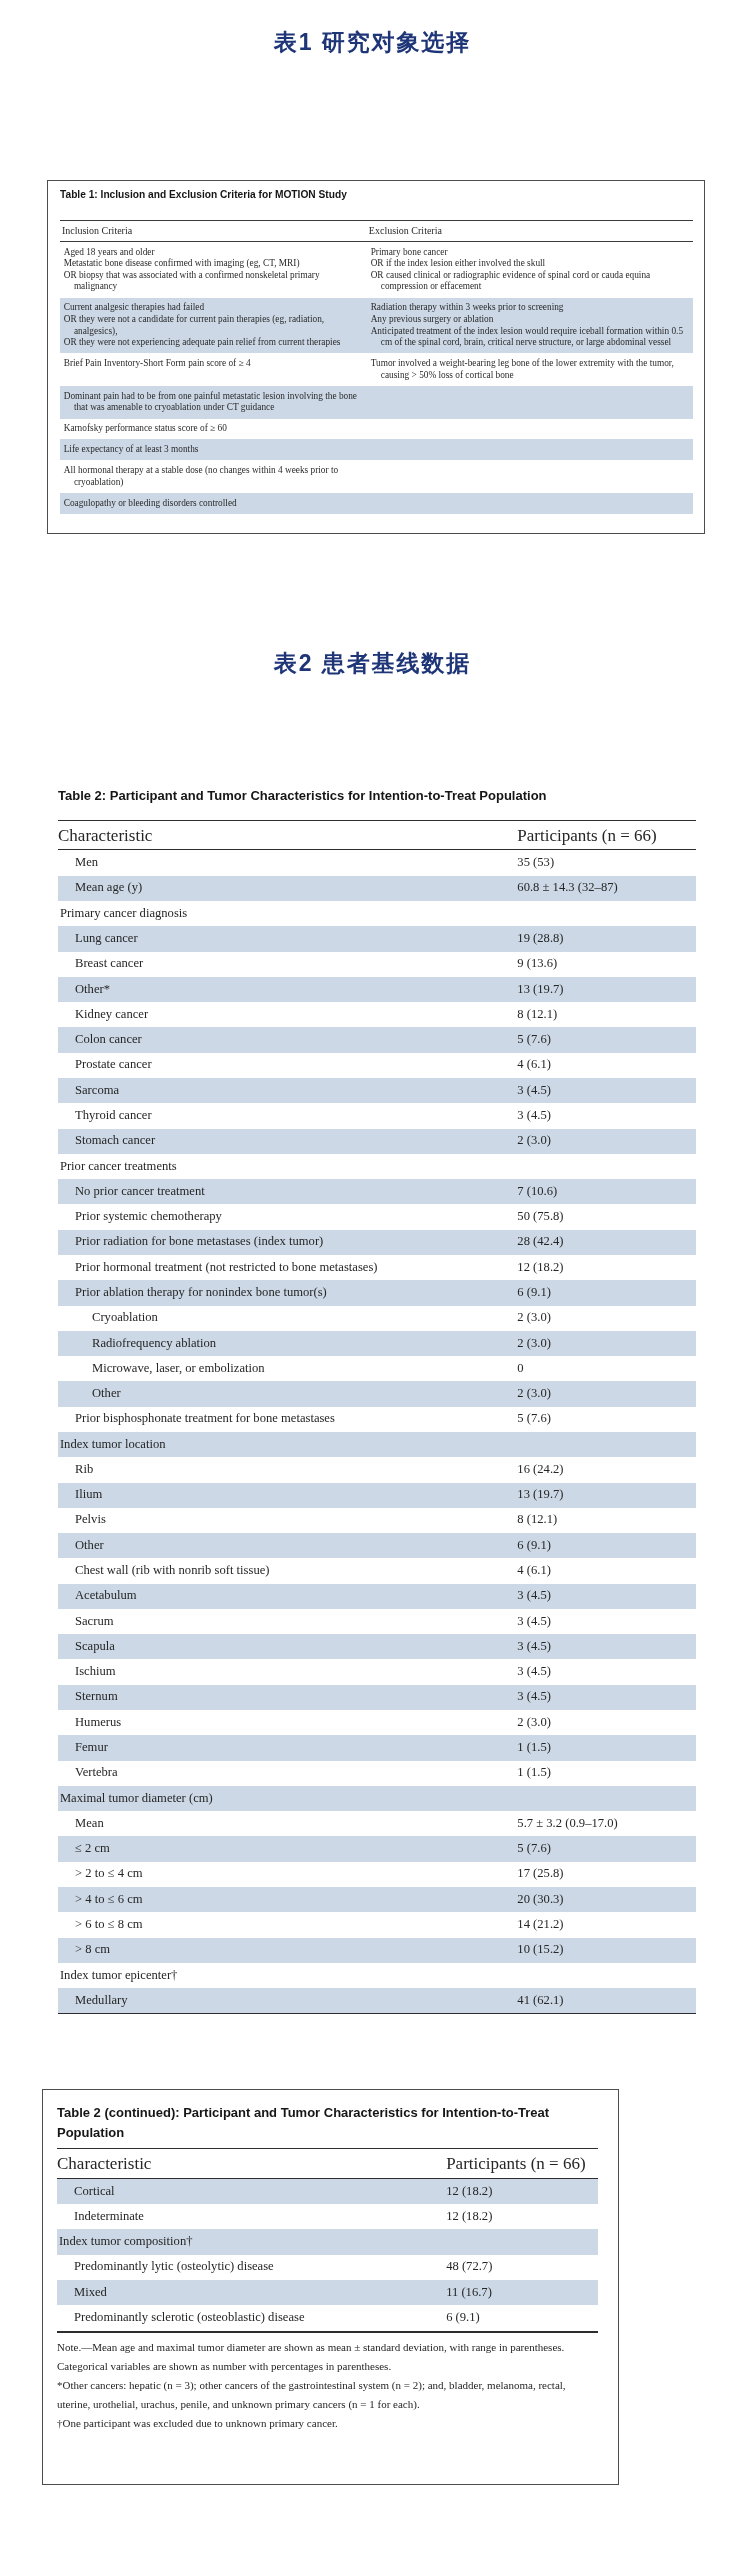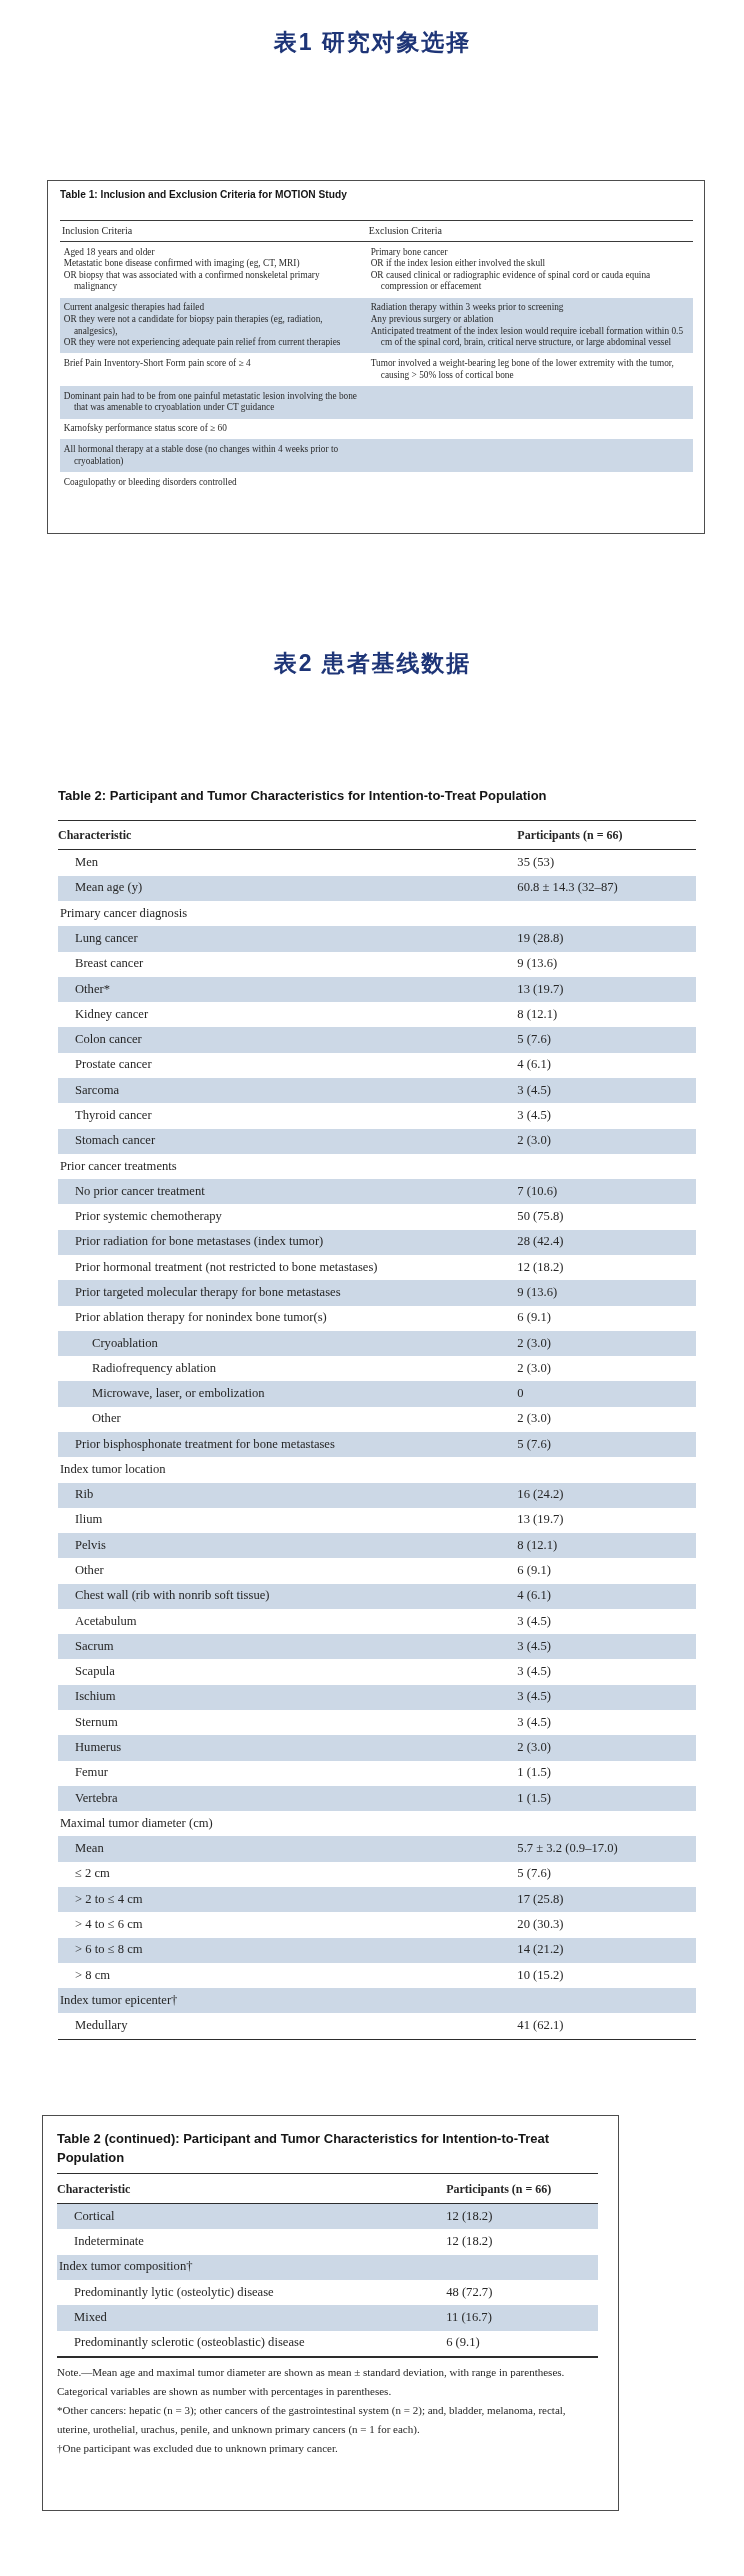--- a/index.html
+++ b/index.html
@@ -41,21 +41,21 @@
   table.t1 .line{padding-left:10.2px;text-indent:-10.2px;}
 
   
   .t2wrap{width:638px;margin:110px 0 0 58px;}
   .t2-title{
     font-family:"Liberation Sans", sans-serif;font-weight:bold;
     font-size:13px;line-height:18.6px;color:#161616;margin-bottom:14px;
   }
   table.t2{border-collapse:collapse;width:100%;table-layout:fixed;}
   table.t2 thead th{
-    font-weight:bold;text-align:left;font-size:12px;line-height:15px;color:#262626;
+    font-weight:normal;text-align:left;font-size:17px;line-height:15px;color:#262626;
     border-top:1.9px solid #2d2d2d;border-bottom:1.9px solid #2d2d2d;
     padding:7.4px 0 6.5px 0;
   }
   table.t2 thead th.col-label{width:72%;}
   table.t2 thead th.col-value{width:28%;}
   table.t2 tbody{border-bottom:1.9px solid #2d2d2d;}
   table.t2 td{
     font-size:12.6px;line-height:15px;color:#262626;vertical-align:top;
     padding:4.7px 0 5.6px 0;
   }
@@ -100,21 +100,21 @@
           </td>
           <td>
             <div class="line">Primary bone cancer</div>
             <div class="line">OR if the index lesion either involved the skull</div>
             <div class="line">OR caused clinical or radiographic evidence of spinal cord or cauda equina compression or effacement</div>
           </td>
         </tr>
         <tr>
           <td>
             <div class="line">Current analgesic therapies had failed</div>
-            <div class="line">OR they were not a candidate for biopsy pain therapies (eg, radiation, analgesics),</div>
+            <div class="line">OR they were not a candidate for current pain therapies (eg, radiation, analgesics),</div>
             <div class="line">OR they were not experiencing adequate pain relief from current therapies</div>
           </td>
           <td>
             <div class="line">Radiation therapy within 3 weeks prior to screening</div>
             <div class="line">Any previous surgery or ablation</div>
             <div class="line">Anticipated treatment of the index lesion would require iceball formation within 0.5 cm of the spinal cord, brain, critical nerve structure, or large abdominal vessel</div>
           </td>
         </tr>
         <tr>
           <td>
@@ -126,20 +126,26 @@
         </tr>
         <tr>
           <td>
             <div class="line">Dominant pain had to be from one painful metastatic lesion involving the bone that was amenable to cryoablation under CT guidance</div>
           </td>
           <td></td>
         </tr>
         <tr>
           <td>
             <div class="line">Karnofsky performance status score of ≥ 60</div>
+          </td>
+          <td></td>
+        </tr>
+        <tr>
+          <td>
+            <div class="line">Life expectancy of at least 3 months</div>
           </td>
           <td></td>
         </tr>
         <tr>
           <td>
             <div class="line">All hormonal therapy at a stable dose (no changes within 4 weeks prior to cryoablation)</div>
           </td>
           <td></td>
         </tr>
         <tr>
@@ -226,24 +232,20 @@
         </tr>
         <tr>
           <td class="lab ind1">Prior radiation for bone metastases (index tumor)</td>
           <td class="val">28 (42.4)</td>
         </tr>
         <tr>
           <td class="lab ind1">Prior hormonal treatment (not restricted to bone metastases)</td>
           <td class="val">12 (18.2)</td>
         </tr>
         <tr>
-          <td class="lab ind1">Prior targeted molecular therapy for bone metastases</td>
-          <td class="val">9 (13.6)</td>
-        </tr>
-        <tr>
           <td class="lab ind1">Prior ablation therapy for nonindex bone tumor(s)</td>
           <td class="val">6 (9.1)</td>
         </tr>
         <tr>
           <td class="lab ind2">Cryoablation</td>
           <td class="val">2 (3.0)</td>
         </tr>
         <tr>
           <td class="lab ind2">Radiofrequency ablation</td>
           <td class="val">2 (3.0)</td>

